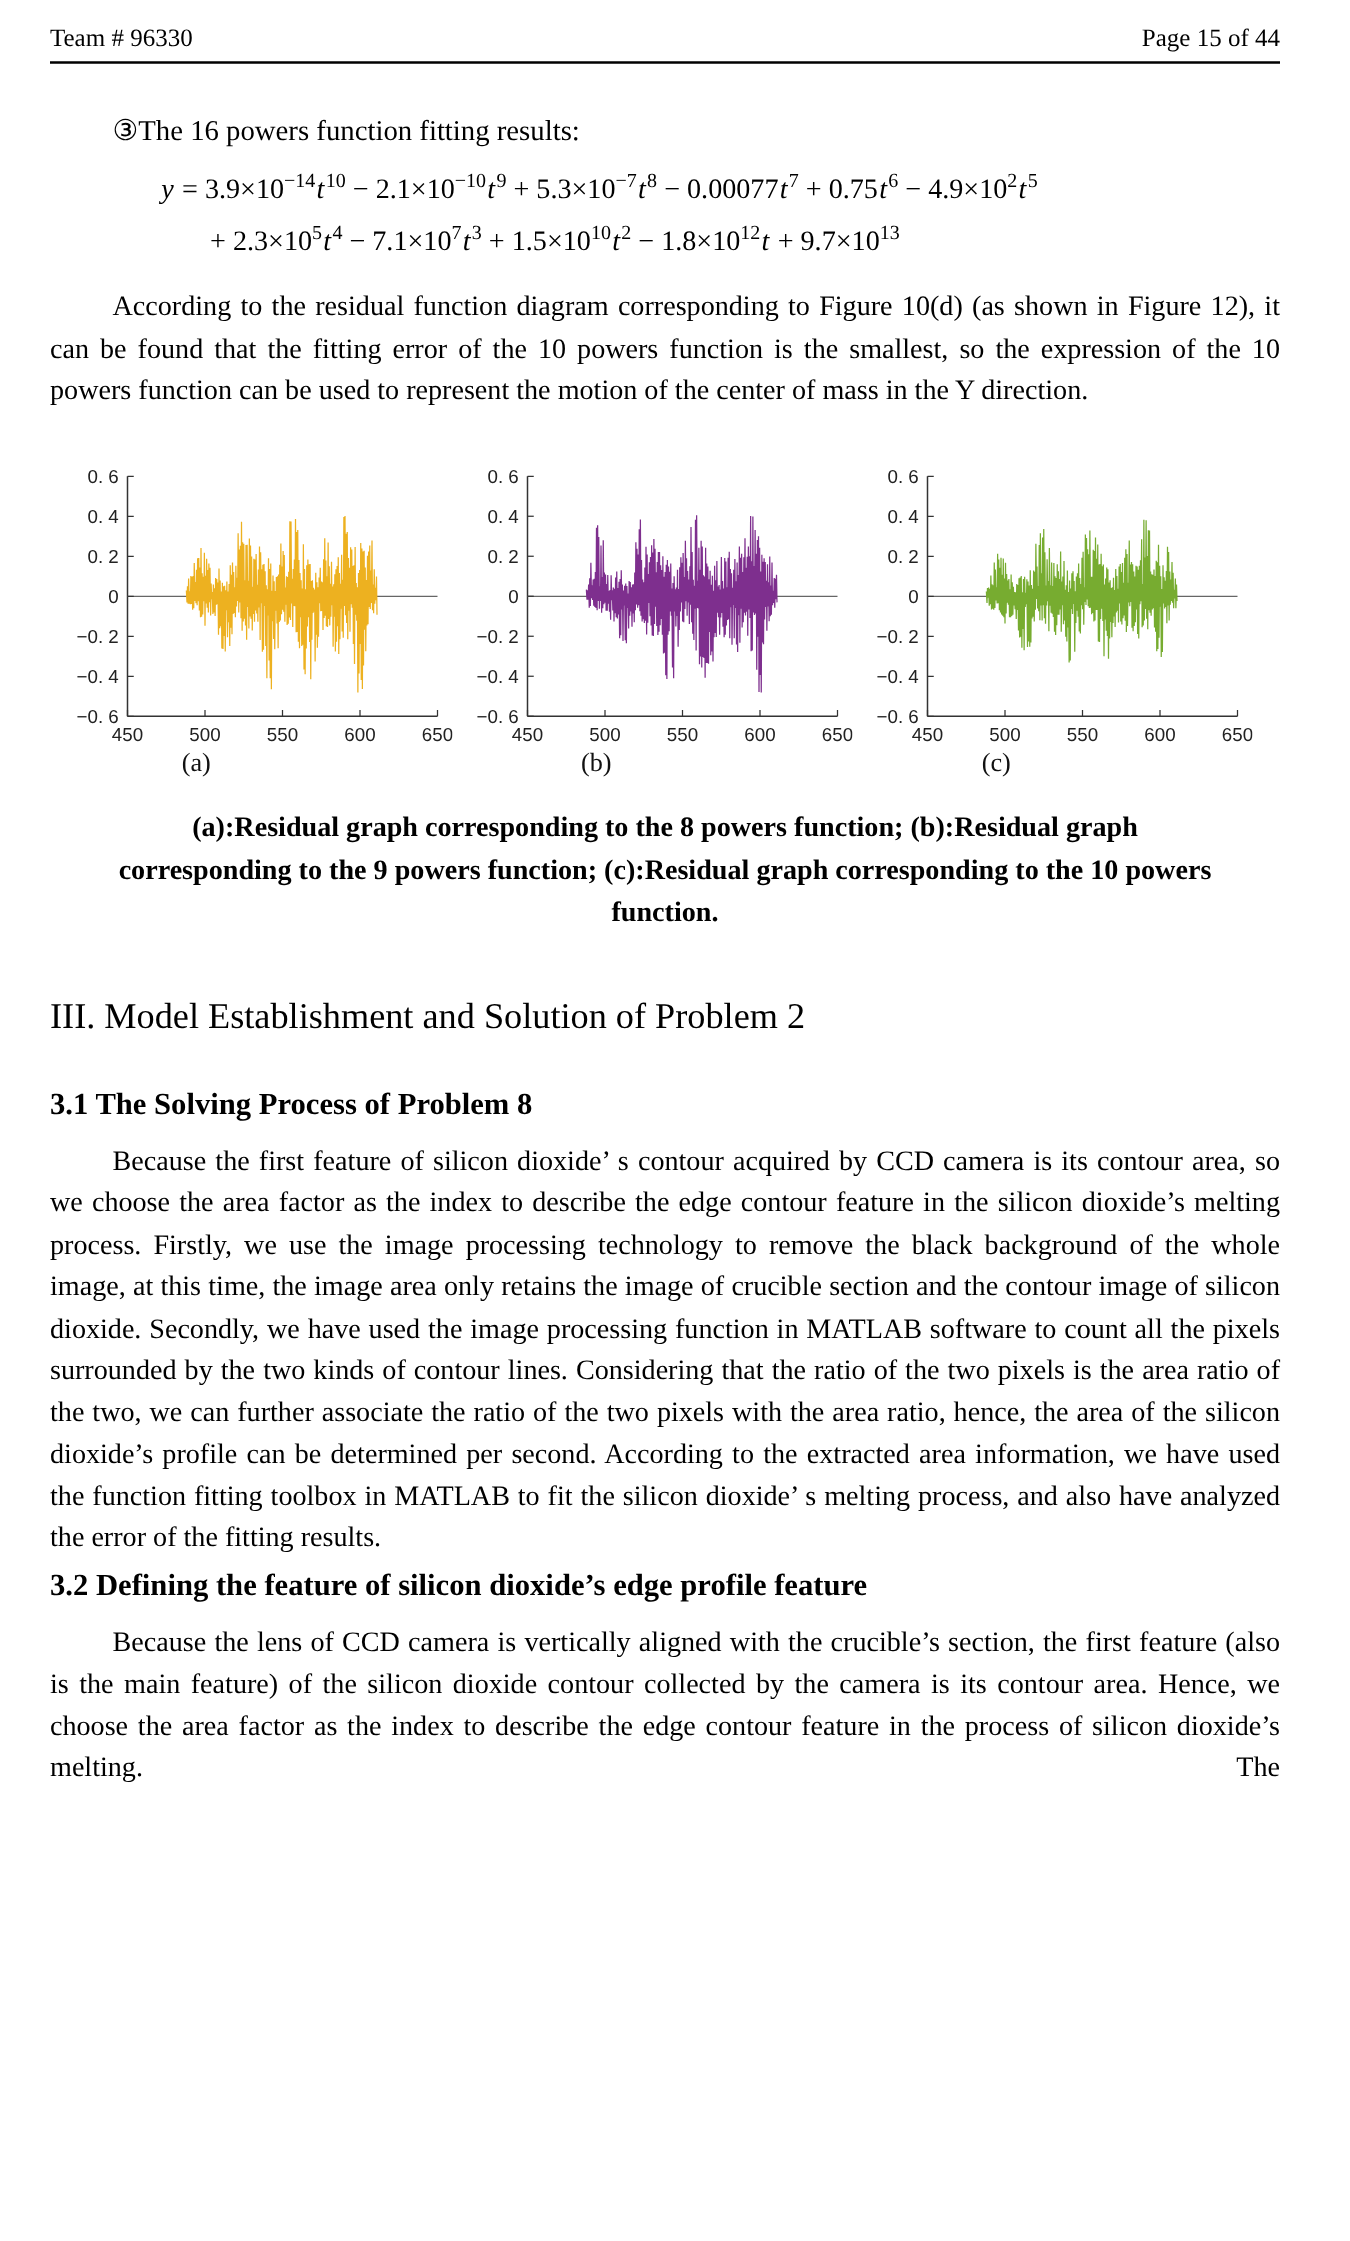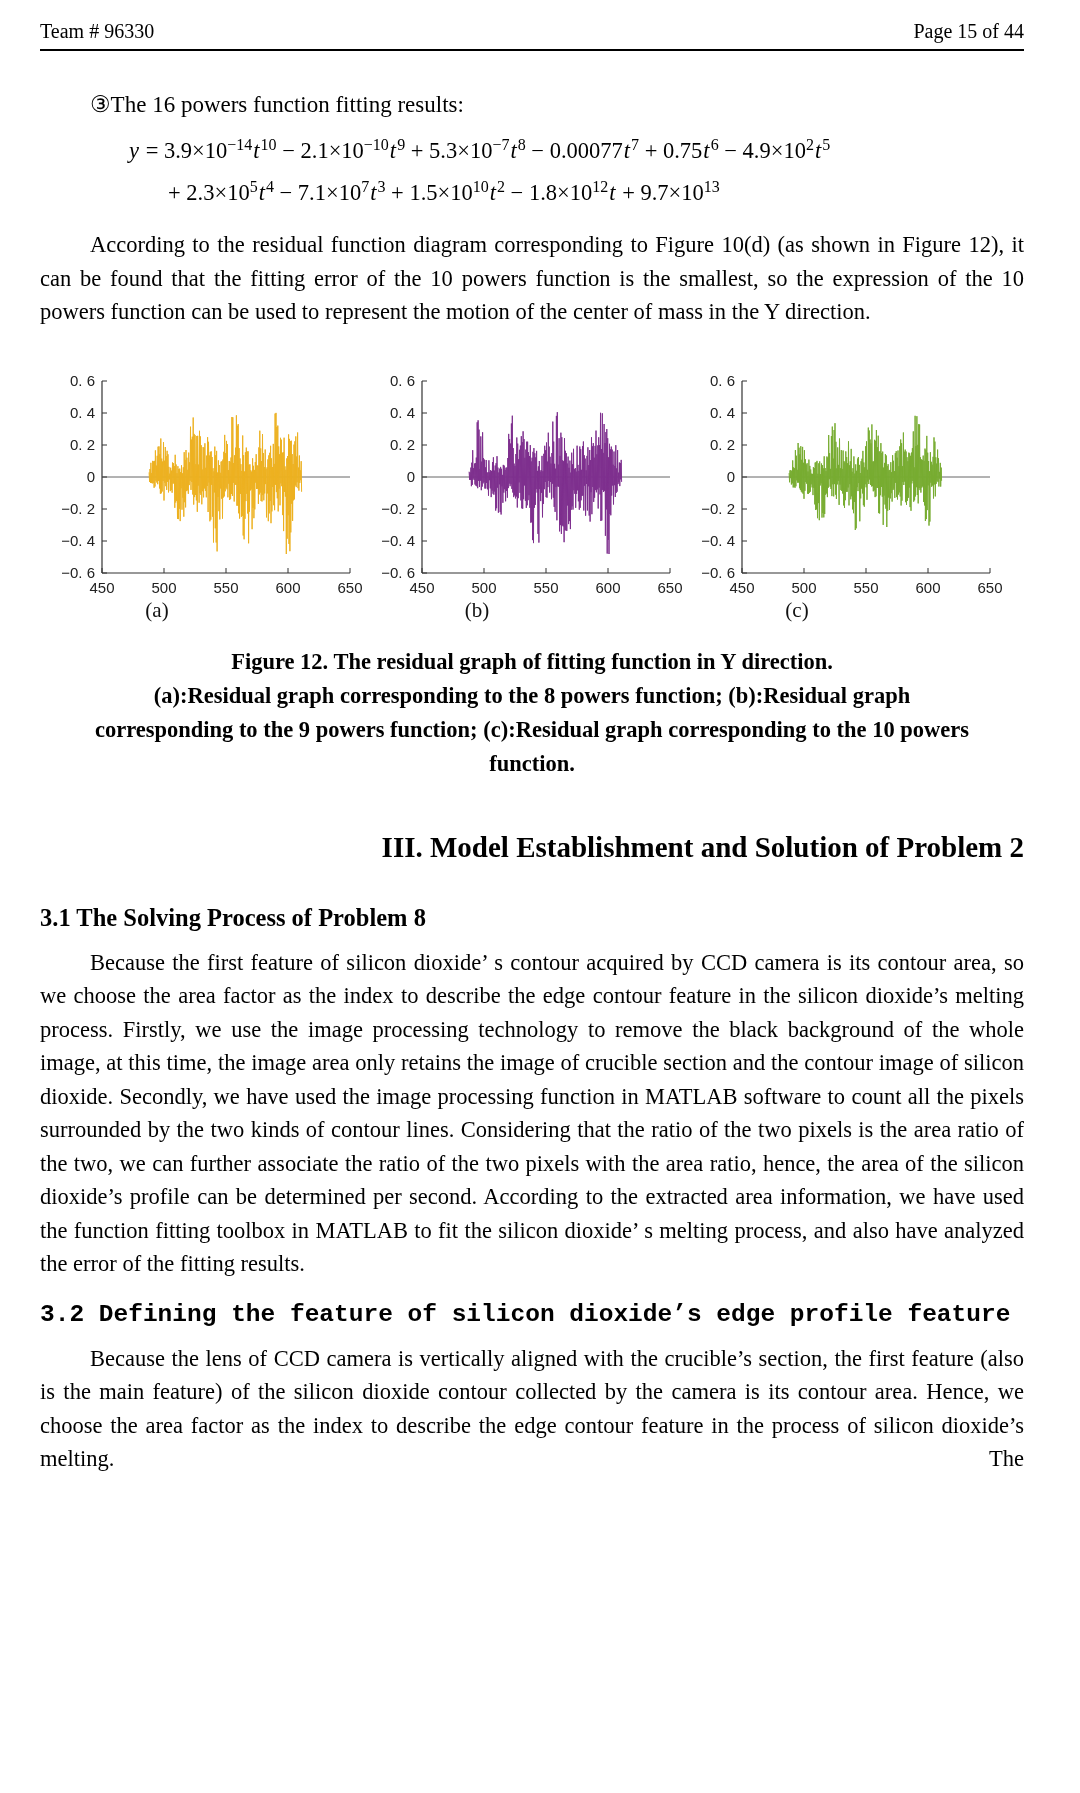--- a/index.html
+++ b/index.html
@@ -14,23 +14,23 @@
   .equation sup{font-size:16px;line-height:0;}
   .equation .var{font-style:italic;padding:0 1px;}
   .para{font-size:22.5px;line-height:33.5px;text-align:justify;text-indent:50px;margin:14px 0 0 0;}
   .para.cutoff{text-align-last:justify;}
   .charts{display:flex;margin:42px 2px 0 2px;}
   .chart-block{width:320px;}
   svg{display:block;}
   .tick{font-family:"Liberation Sans",sans-serif;font-size:15px;fill:#222;}
   .sub-label{font-family:"Liberation Serif",serif;font-size:21px;fill:#111;}
   .caption{margin:20px auto 0 auto;max-width:880px;font-weight:bold;font-size:22.5px;line-height:34px;text-align:center;}
-  .section-heading{margin:50px 0 16px 0;text-align:right;font-weight:bold;font-size:29px;}
+  .section-heading{margin:50px 0 16px 0;text-align:left;font-weight:normal;font-size:29px;}
   .subheading{margin:40px 0 0 0;font-weight:bold;font-size:24.5px;}
-  .subheading.second{margin-top:20px;font-family:Liberation Mono, monospace;}
+  .subheading.second{margin-top:8px;}
 </style>
 </head>
 <body>
 
 <div class="page">
 
   <div class="header">
     <span>Team # 96330</span>
     <span>Page 15 of 44</span>
   </div>
@@ -141,21 +141,20 @@
           <text x="246" y="222" text-anchor="middle" class="tick">600</text>
           <line x1="308" y1="202" x2="308" y2="197" stroke="#333"></line>
           <text x="308" y="222" text-anchor="middle" class="tick">650</text>
           <polyline points="107.1,102.1 107.6,111.3 108.0,99.4 108.5,107.1 108.9,99.1 109.4,113.5 109.8,100.0 110.3,112.3 110.7,89.4 111.2,116.5 111.6,96.4 112.1,115.9 112.5,97.3 113.0,116.8 113.4,79.1 113.9,115.3 114.3,84.7 114.8,109.4 115.2,98.8 115.7,111.7 116.1,72.0 116.6,111.5 117.0,76.7 117.5,117.2 117.9,83.3 118.4,118.9 118.8,75.2 119.3,120.6 119.7,88.8 120.2,121.6 120.6,75.9 121.1,122.8 121.5,91.8 122.0,127.8 122.4,79.2 122.9,119.8 123.3,88.2 123.8,111.1 124.2,93.4 124.7,112.7 125.1,92.2 125.6,122.7 126.0,100.5 126.5,122.8 126.9,88.6 127.4,121.7 127.8,94.9 128.3,120.7 128.7,98.5 129.2,113.3 129.6,102.7 130.1,116.4 130.5,102.9 131.0,124.1 131.4,96.2 131.9,116.9 132.3,97.1 132.8,133.4 133.2,91.6 133.7,139.0 134.1,91.1 134.6,138.3 135.0,89.9 135.5,147.2 135.9,102.8 136.4,132.1 136.8,92.3 137.3,149.2 137.7,90.4 138.2,114.5 138.6,103.2 139.1,112.3 139.5,92.5 140.0,146.6 140.4,94.2 140.9,142.1 141.3,97.4 141.8,146.4 142.2,85.3 142.7,143.0 143.1,97.1 143.6,123.7 144.0,100.1 144.5,122.4 144.9,85.5 145.4,126.1 145.8,86.5 146.3,116.7 146.7,64.0 147.2,108.2 147.6,82.2 148.1,115.7 148.5,97.9 149.0,118.0 149.4,65.1 149.9,125.1 150.3,55.6 150.8,113.3 151.2,87.6 151.7,125.4 152.1,59.0 152.6,113.1 153.0,52.2 153.5,123.6 153.9,70.8 154.4,127.9 154.8,97.4 155.3,113.4 155.7,76.4 156.2,109.9 156.6,93.9 157.1,133.9 157.5,67.5 158.0,113.6 158.4,97.3 158.9,119.1 159.3,79.1 159.8,120.0 160.2,97.9 160.7,122.5 161.1,79.5 161.6,134.4 162.0,90.1 162.5,137.0 162.9,91.4 163.4,129.2 163.8,80.4 164.3,120.8 164.7,86.1 165.2,120.8 165.6,92.3 166.1,116.5 166.5,70.3 167.0,134.4 167.4,94.3 167.9,113.1 168.3,90.3 168.8,128.3 169.2,77.9 169.7,125.3 170.1,100.8 170.6,138.4 171.0,97.2 171.5,142.2 171.9,85.4 172.4,131.0 172.8,102.6 173.3,159.0 173.7,93.4 174.2,157.3 174.6,99.8 175.1,116.1 175.5,87.6 176.0,120.1 176.4,86.0 176.9,112.1 177.3,93.9 177.8,150.3 178.2,102.0 178.7,127.4 179.1,90.2 179.6,117.6 180.0,87.7 180.5,122.4 180.9,79.9 181.4,134.2 181.8,91.5 182.3,135.7 182.7,96.3 183.2,113.2 183.6,75.3 184.1,116.3 184.5,70.4 185.0,128.8 185.4,98.8 185.9,110.6 186.3,56.6 186.8,113.0 187.2,59.5 187.7,108.5 188.1,68.5 188.6,114.0 189.0,72.4 189.5,115.4 189.9,53.4 190.4,115.2 190.8,90.5 191.3,120.3 191.7,90.4 192.2,119.4 192.6,68.8 193.1,126.1 193.5,69.8 194.0,125.3 194.4,59.0 194.9,116.9 195.3,76.1 195.8,116.9 196.2,64.7 196.7,142.1 197.1,80.6 197.6,142.5 198.0,80.3 198.5,124.2 198.9,72.1 199.4,115.9 199.8,82.0 200.3,125.7 200.7,80.6 201.2,153.9 201.6,96.6 202.1,124.5 202.5,91.9 203.0,133.5 203.4,83.1 203.9,137.7 204.3,84.5 204.8,156.0 205.2,95.1 205.7,139.8 206.1,93.2 206.6,126.5 207.0,99.4 207.5,138.8 207.9,98.9 208.4,127.4 208.8,91.2 209.2,122.2 209.7,101.1 210.1,130.6 210.6,84.2 211.0,119.0 211.5,89.8 211.9,117.6 212.4,100.1 212.8,126.9 213.3,82.2 213.7,111.8 214.2,80.2 214.6,126.1 215.1,86.7 215.5,128.5 216.0,79.5 216.4,123.6 216.9,95.2 217.3,121.4 217.8,75.3 218.2,125.5 218.7,68.5 219.1,134.5 219.6,72.2 220.0,129.7 220.5,95.2 220.9,111.0 221.4,61.5 221.8,114.0 222.3,80.7 222.7,110.6 223.2,78.6 223.6,131.2 224.1,80.5 224.5,133.9 225.0,86.2 225.4,129.8 225.9,90.2 226.3,126.8 226.8,81.6 227.2,116.6 227.7,82.3 228.1,136.1 228.6,84.8 229.0,139.8 229.5,81.6 229.9,112.4 230.4,77.2 230.8,109.9 231.3,60.4 231.7,130.7 232.2,96.3 232.6,129.3 233.1,44.8 233.5,125.4 234.0,75.0 234.4,116.2 234.9,45.2 235.3,124.0 235.8,73.9 236.2,132.4 236.7,53.2 237.1,117.1 237.6,53.5 238.0,119.1 238.5,86.3 238.9,121.6 239.4,88.4 239.8,116.6 240.3,88.9 240.7,115.5 241.2,84.6 241.6,130.9 242.1,89.8 242.5,134.4 243.0,77.6 243.4,150.0 243.9,78.9 244.3,148.1 244.8,64.9 245.2,139.1 245.7,81.7 246.1,114.4 246.6,90.0 247.0,154.6 247.5,100.3 247.9,150.6 248.4,81.2 248.8,111.7 249.3,90.8 249.7,115.8 250.2,93.7 250.6,114.5 251.1,85.8 251.5,127.5 252.0,66.4 252.4,113.4 252.9,70.6 253.3,125.4 253.8,86.3 254.2,112.8 254.7,92.6 255.1,109.8 255.6,78.6 256.0,111.1 256.5,87.3 256.9,115.5 257.4,100.9 257.8,107.7 258.3,91.9 258.7,115.6 259.2,96.6 259.6,109.8" fill="none" stroke="#77AC30" stroke-width="1"></polyline>
           <text x="115" y="246" text-anchor="middle" class="sub-label">(c)</text>
         </svg>
     </div>
   </div>
 
   <div class="caption">
-    <div>Figure 12. The residual graph of fitting function in Y direction.</div>
     <div>(a):Residual graph corresponding to the 8 powers function; (b):Residual graph corresponding to the 9 powers function; (c):Residual graph corresponding to the 10 powers function.</div>
   </div>
 
   <h1 class="section-heading">III. Model Establishment and Solution of Problem 2</h1>
 
   <h2 class="subheading">3.1 The Solving Process of Problem 8</h2>
 
   <p class="para">Because the first feature of silicon dioxide’ s contour acquired by CCD camera is its contour area, so we choose the area factor as the index to describe the edge contour feature in the silicon dioxide’s melting process. Firstly, we use the image processing technology to remove the black background of the whole image, at this time, the image area only retains the image of crucible section and the contour image of silicon dioxide. Secondly, we have used the image processing function in MATLAB software to count all the pixels surrounded by the two kinds of contour lines. Considering that the ratio of the two pixels is the area ratio of the two, we can further associate the ratio of the two pixels with the area ratio, hence, the area of the silicon dioxide’s profile can be determined per second. According to the extracted area information, we have used the function fitting toolbox in MATLAB to fit the silicon dioxide’ s melting process, and also have analyzed the error of the fitting results.</p>
 
   <h2 class="subheading second">3.2 Defining the feature of silicon dioxide’s edge profile feature</h2>

